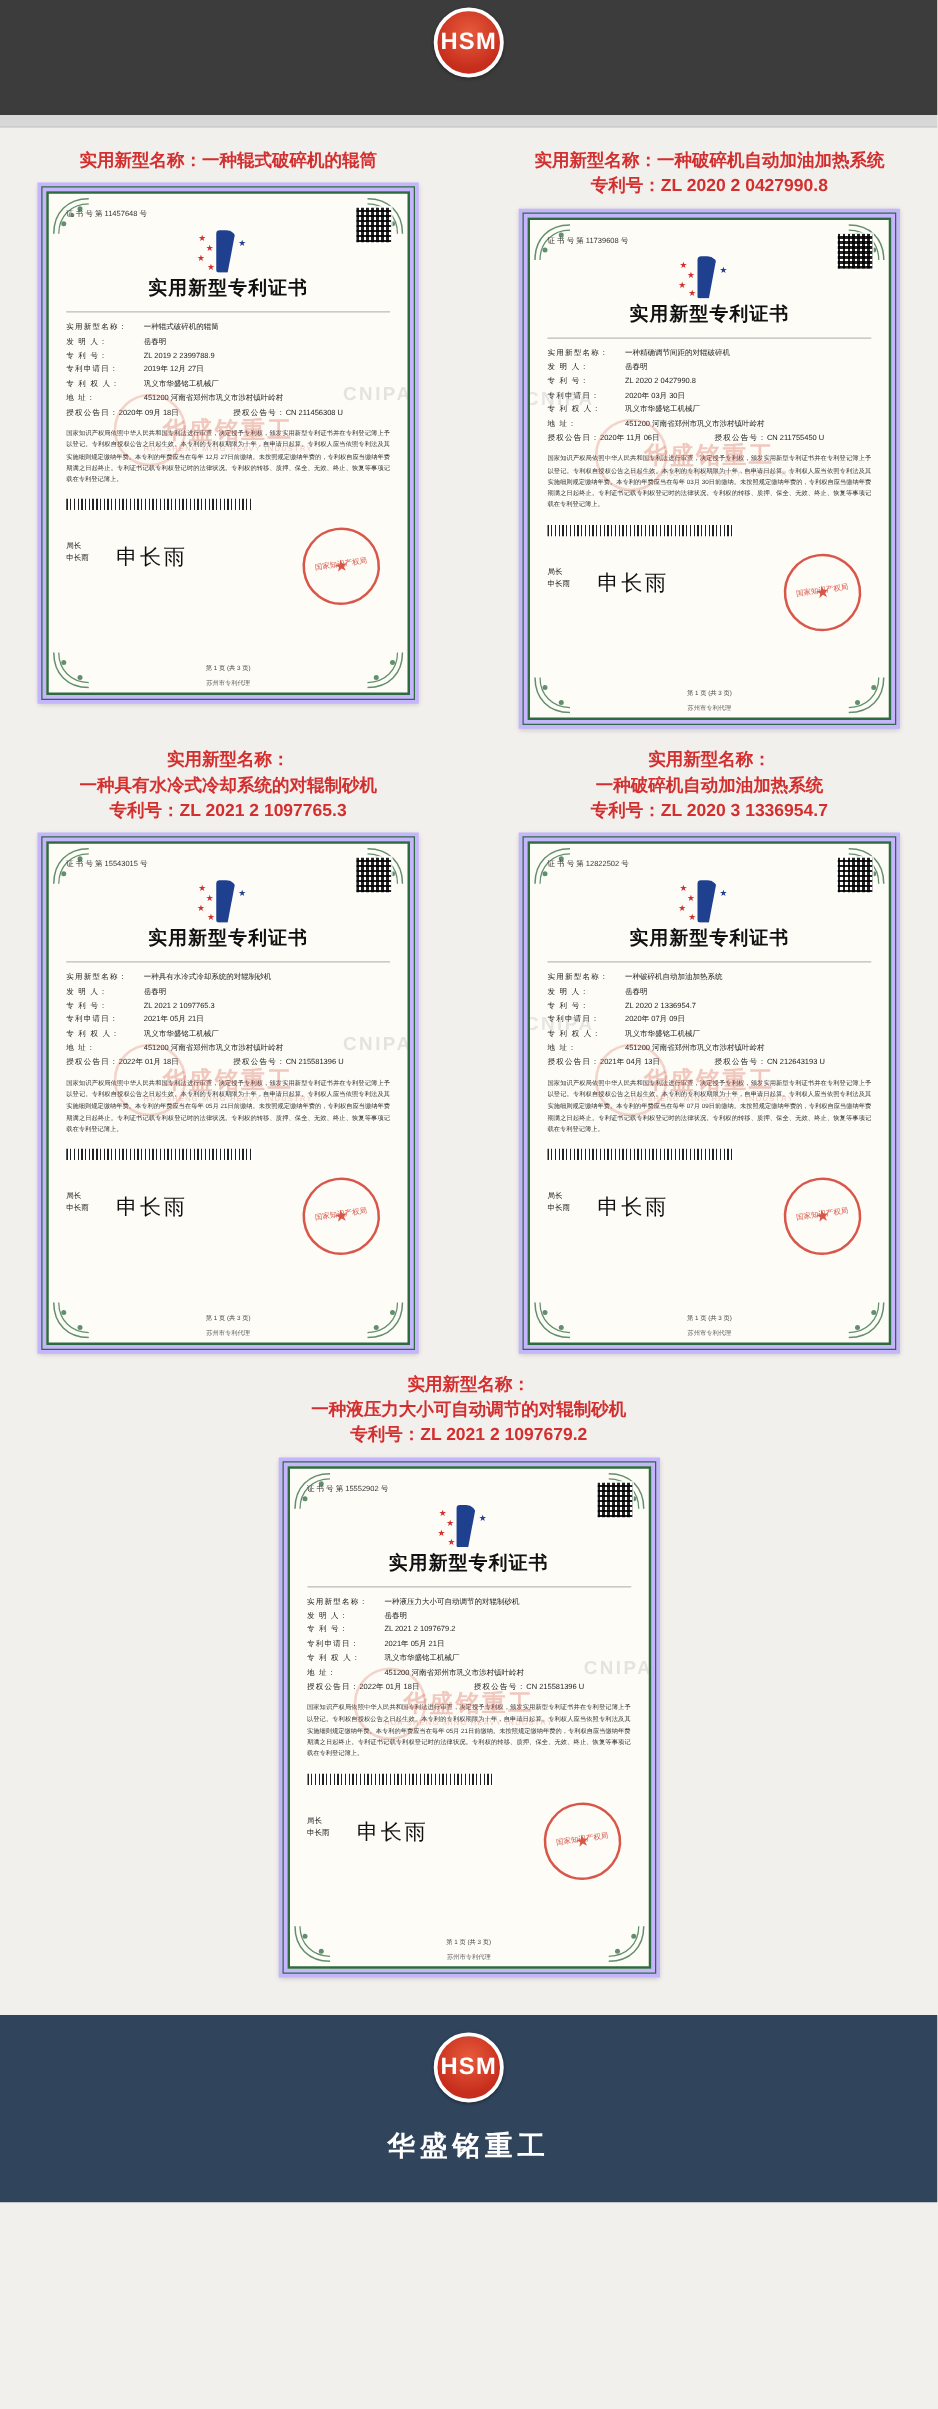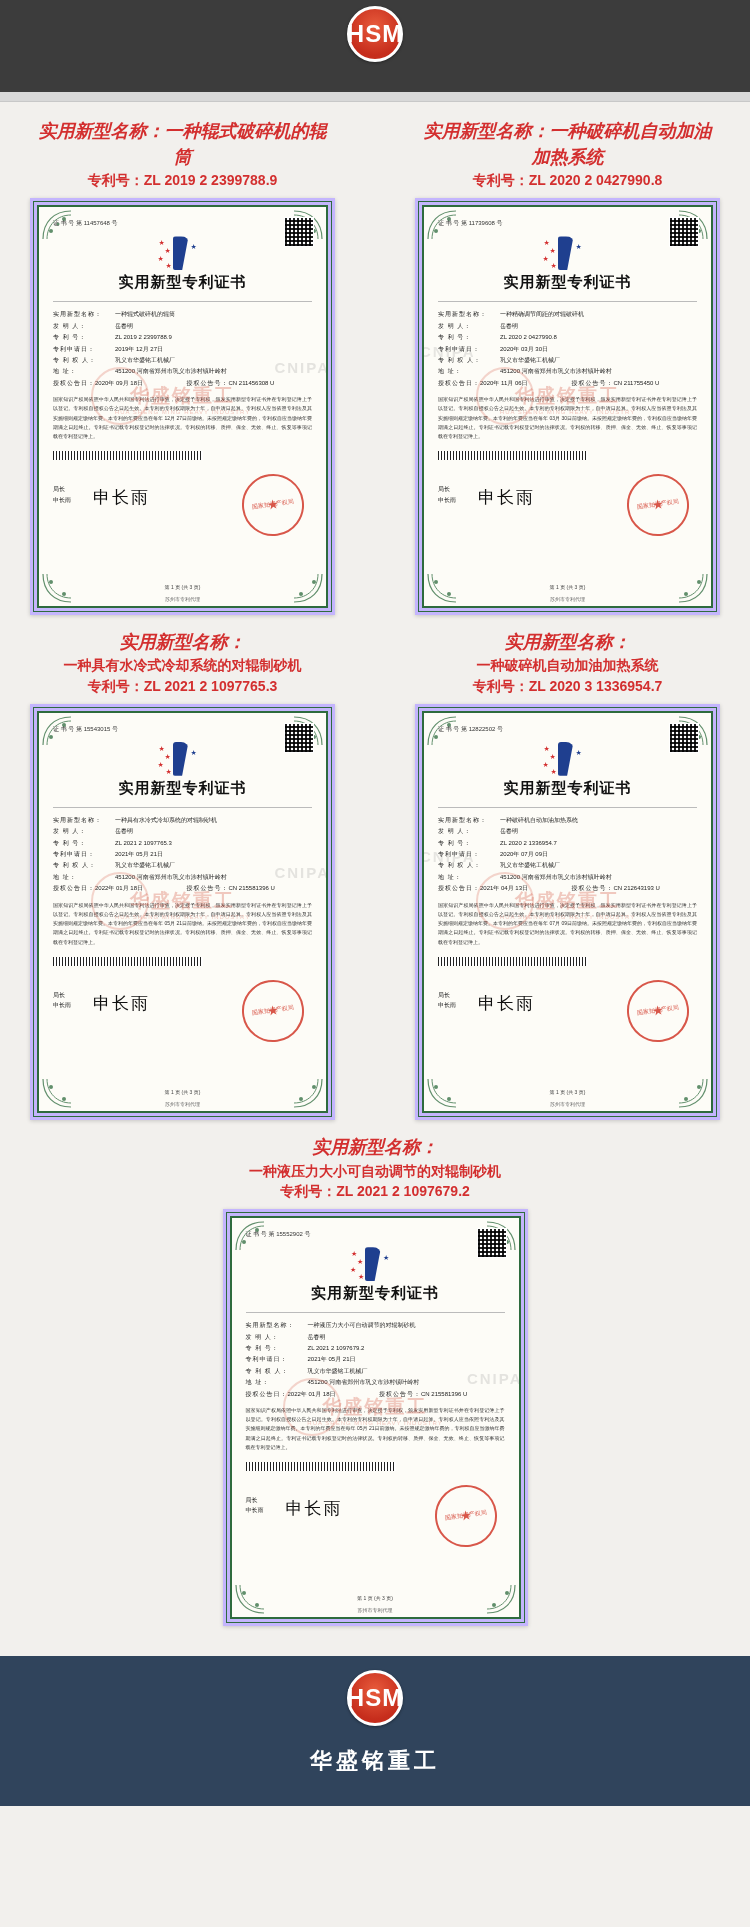--- a/index.html
+++ b/index.html
@@ -14,39 +14,39 @@
   
   .top-band {
     height:92px; background:#3c3c3c; position:relative;
   }
   .logo-badge {
     position:absolute; left:50%; top:6px; transform:translateX(-50%);
     width:56px; height:56px; border-radius:50%;
     background:radial-gradient(circle at 50% 35%, #e85b3c, #c62d1c 70%);
     border:3px solid #fff;
     display:flex; align-items:center; justify-content:center;
-    color:#fff; font-weight:bold; font-size:24px; letter-spacing:1px;
+    color:#fff; font-weight:bold; font-size:19px; letter-spacing:1px;
     box-shadow:0 1px 3px rgba(0,0,0,.4);
   }
   .top-title {
     position:absolute; left:0; right:0; bottom:10px;
     text-align:center; color:#ffffff;
     font-size:22px; font-weight:bold; letter-spacing:3px;
   }
   .grey-rule { height:10px; background:#d8d8d8; border-bottom:1px solid #c8c8c8; }
 
   
   .content { padding:16px 30px 10px 30px; }
   .row { display:flex; justify-content:space-between; margin-bottom:14px; }
   .row.single { justify-content:center; }
 
   .cert-block { width:305px; }
 
   .cap { text-align:center; color:#d32f2f; font-weight:bold; line-height:1.45; }
-  .cap .l1 { font-size:18px;font-style:italic; }
+  .cap .l1 { font-size:14px; }
   .cap .l2 { font-size:14px; }
 
   
   .cert {
     position:relative; width:100%; margin-top:8px;
     background:#c4b5fd; padding:7px;
     box-shadow:0 1px 4px rgba(0,0,0,.18);
   }
   .paper {
     position:relative; width:100%; padding-bottom:137%;
@@ -177,21 +177,20 @@
   </div>
   <div class="grey-rule"></div>
 
   <div class="content">
 
     <div class="row">
 
       <div class="cert-block">
         <div class="cap">
           <div class="l1">实用新型名称：一种辊式破碎机的辊筒</div>
-          <div class="l2">专利号：ZL 2019 2 2399788.9</div>
         </div>
         <div class="cert">
           <div class="paper">
             <div class="corner c-tl"><svg viewBox="0 0 30 30">
                   <path d="M1 29 C1 12 12 1 29 1" stroke="#2e6b3e" stroke-width="1.2" fill="none"></path>
                   <path d="M5 29 C5 15 15 5 29 5" stroke="#2e6b3e" stroke-width="1" fill="none"></path>
                   <circle cx="9" cy="21" r="2" fill="#2e6b3e"></circle>
                   <circle cx="16" cy="14" r="1.5" fill="#2e6b3e"></circle>
                   <circle cx="22" cy="9" r="2" fill="#2e6b3e"></circle>
                 </svg></div>

